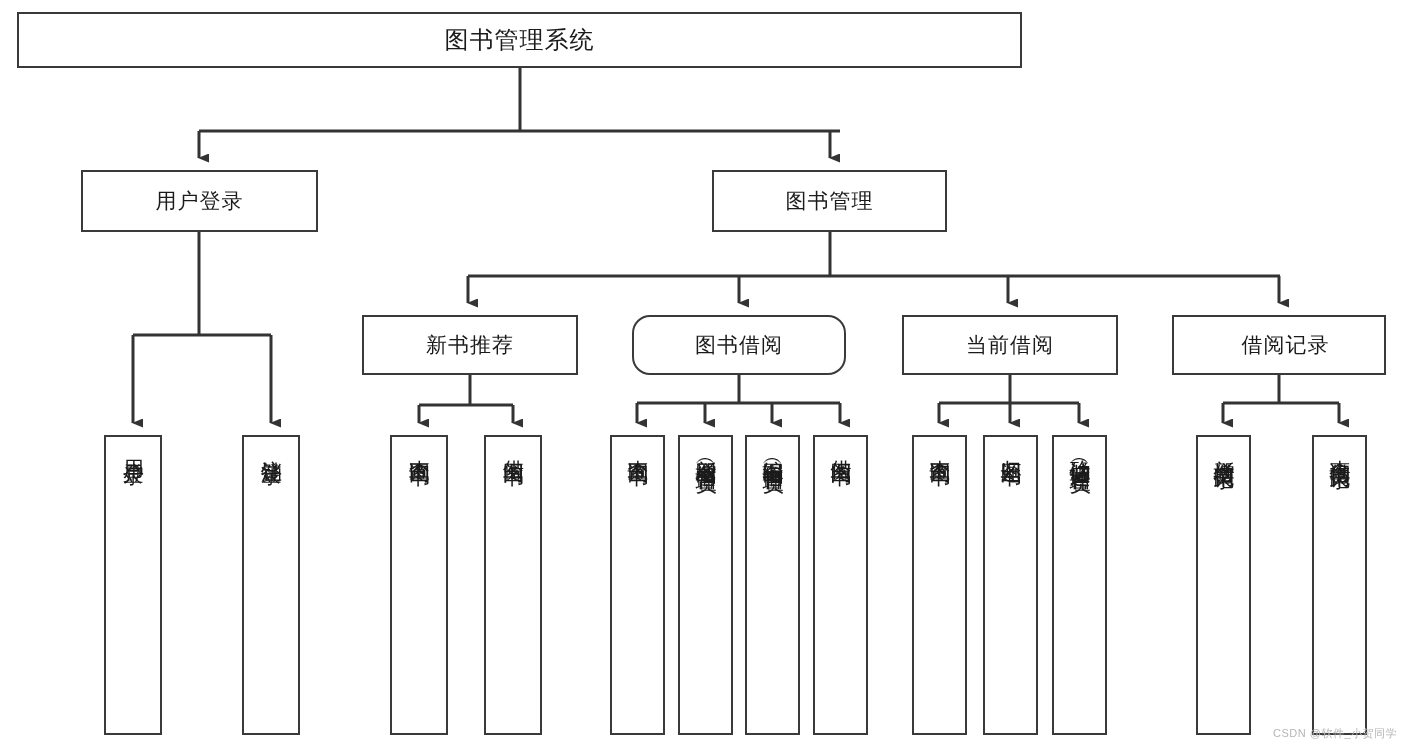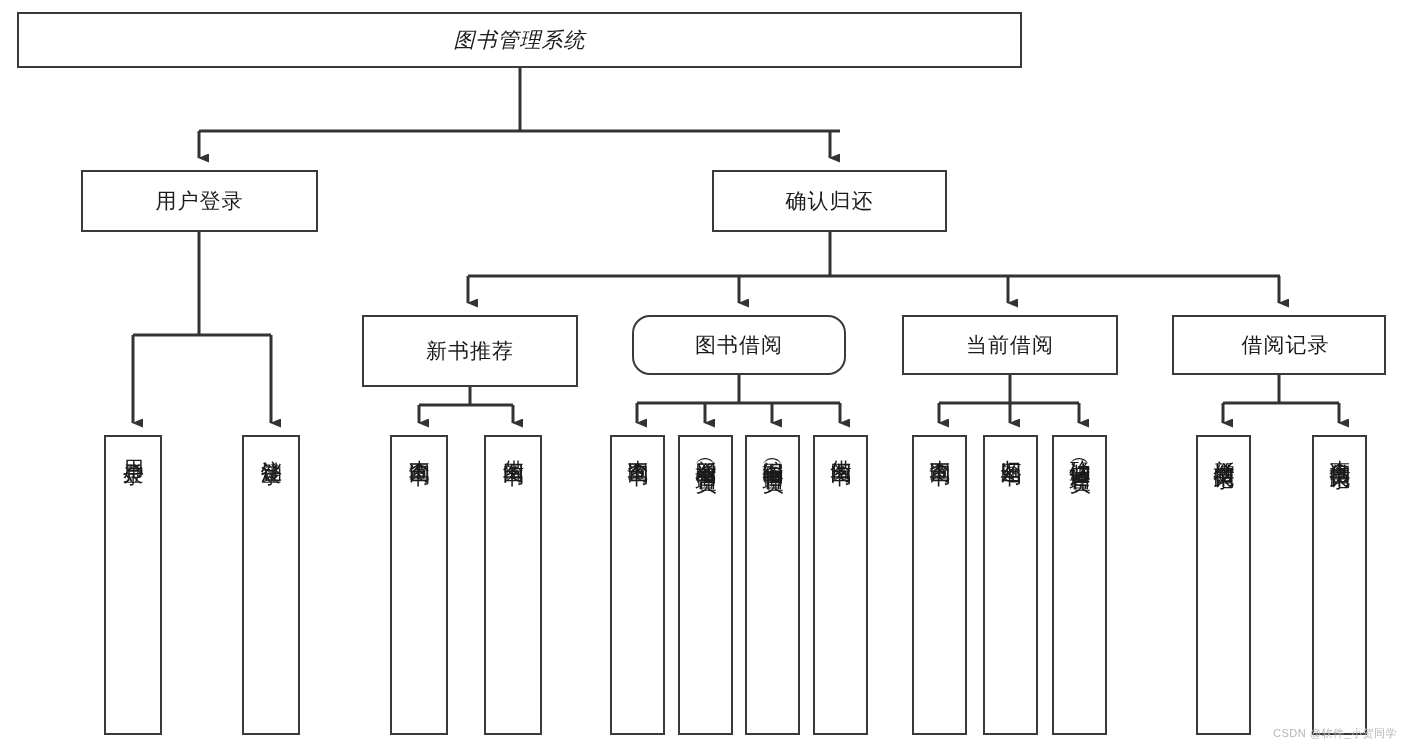--- a/index.html
+++ b/index.html
@@ -32,21 +32,21 @@
     display: flex;
     align-items: center;
     justify-content: center;
     color: #1b1b1b;
   }
   .node-h {
     font-size: 21px;
     letter-spacing: 1px;
     white-space: nowrap;
   }
-  .node-root .node-h { font-size: 21px; font-style: italic; }
+  .node-root .node-h { font-size: 24px; }
   .node-leaf {
     align-items: flex-start;
     justify-content: center;
     padding-top: 6px;
   }
   .node-v {
     writing-mode: vertical-rl;
     text-orientation: upright;
     font-size: 21px;
     line-height: 1.18;
@@ -120,24 +120,24 @@
   </svg>
 
   <div class="node-box node-root" style="left:17px; top:12px; width:1005px; height:56px;">
     <span class="node-h">图书管理系统</span>
   </div>
 
   <div class="node-box" style="left:81px; top:170px; width:237px; height:62px;">
     <span class="node-h">用户登录</span>
   </div>
   <div class="node-box" style="left:712px; top:170px; width:235px; height:62px;">
-    <span class="node-h">确认归还</span>
+    <span class="node-h">图书管理</span>
   </div>
 
-  <div class="node-box" style="left:362px; top:315px; width:216px; height:72px;">
+  <div class="node-box" style="left:362px; top:315px; width:216px; height:60px;">
     <span class="node-h">新书推荐</span>
   </div>
   <div class="node-box" style="left:632px; top:315px; width:214px; height:60px;border-radius:18px;">
     <span class="node-h">图书借阅</span>
   </div>
   <div class="node-box" style="left:902px; top:315px; width:216px; height:60px;">
     <span class="node-h">当前借阅</span>
   </div>
   <div class="node-box" style="left:1172px; top:315px; width:214px; height:60px;padding-left:13px;">
     <span class="node-h">借阅记录</span>

